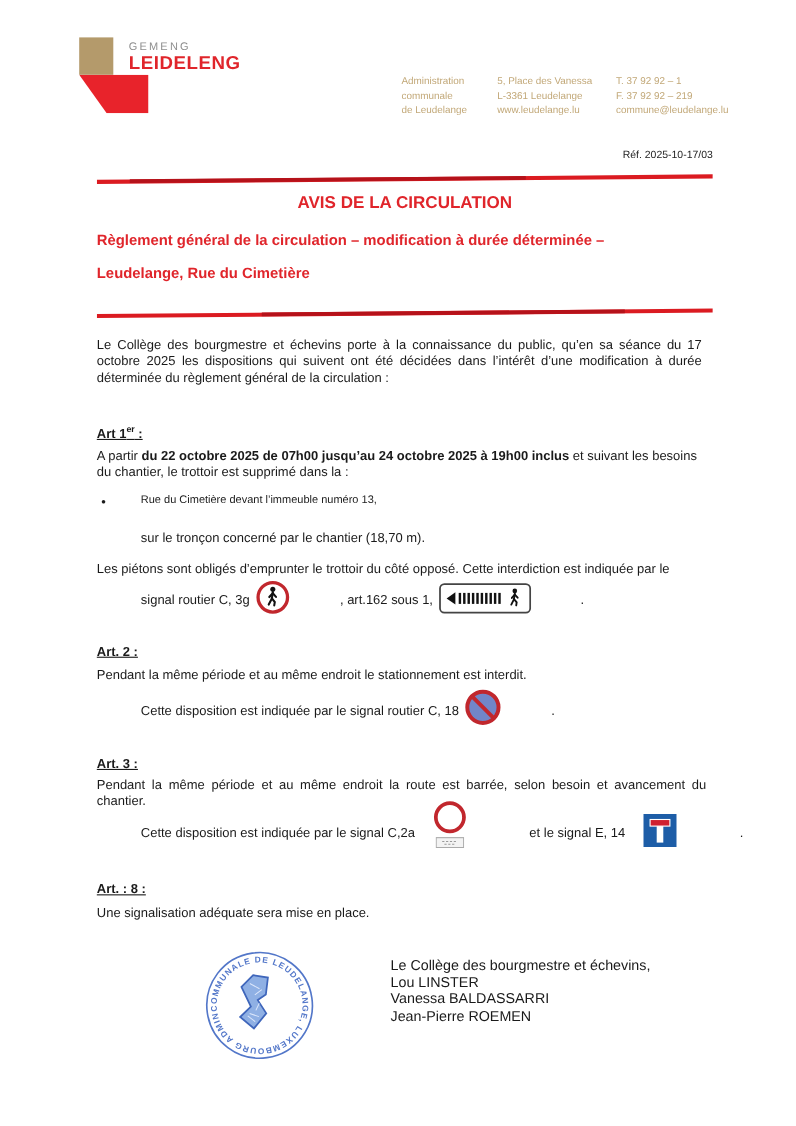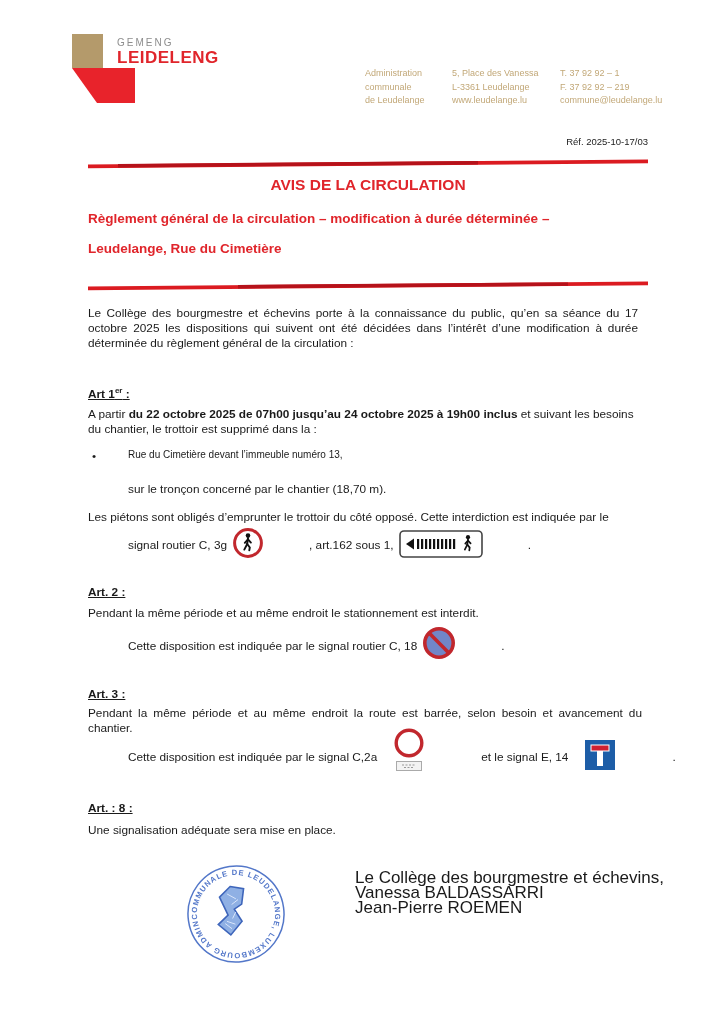--- a/index.html
+++ b/index.html
@@ -41,21 +41,21 @@
   .inline-row .t { padding-bottom:7px; white-space:nowrap;margin-left:40px; }
   .piet-2 { top:527px; }
   .a2-h { top:585px; } .a2-p1 { top:606px; width:554px; }
   .a2-row { top:626px; }
   .a3-h { top:687px; } .a3-p1 { top:706px; width:554px; }
   .a3-row { top:727px;gap:16px; }
   .sign-stack { display:flex; flex-direction:column; align-items:center; gap:2px; }
   .a4-h { top:801px; } .a4-p { top:823px; width:554px; }
   
   .stamp { position:absolute; left:184px; top:862px; width:104px; height:104px; transform:rotate(-8deg); }
-  .sig { position:absolute; left:355px; top:870px; font-size:17px; line-height:15.2px; }
+  .sig { position:absolute; left:355px; top:870px; font-size:13px; line-height:15.2px; }
   .bold { font-weight:bold; }
 </style>
 </head>
 <body>
 
 <div class="page">
 
   <div class="logo-square"></div>
   <svg class="logo-flag" width="63" height="35">
     <polygon points="0,0 63,0 63,35 25,35" fill="#e8232b"></polygon>
@@ -198,17 +198,18 @@
       <path d="M46 31 L54 37"></path>
         <path d="M49 42 L56 38"></path>
         <path d="M42 58 L50 62"></path>
       <path d="M46 66 L40 60"></path>
         <path d="M52 50 L48 56"></path>
     </g>
   </svg>
 
   <div class="sig">
     <div>Le Collège des bourgmestre et échevins,</div>
+    <div>Lou LINSTER</div>
     <div>Vanessa BALDASSARRI</div>
     <div>Jean-Pierre ROEMEN</div>
   </div>
 
 </div>
 
 </body></html>

